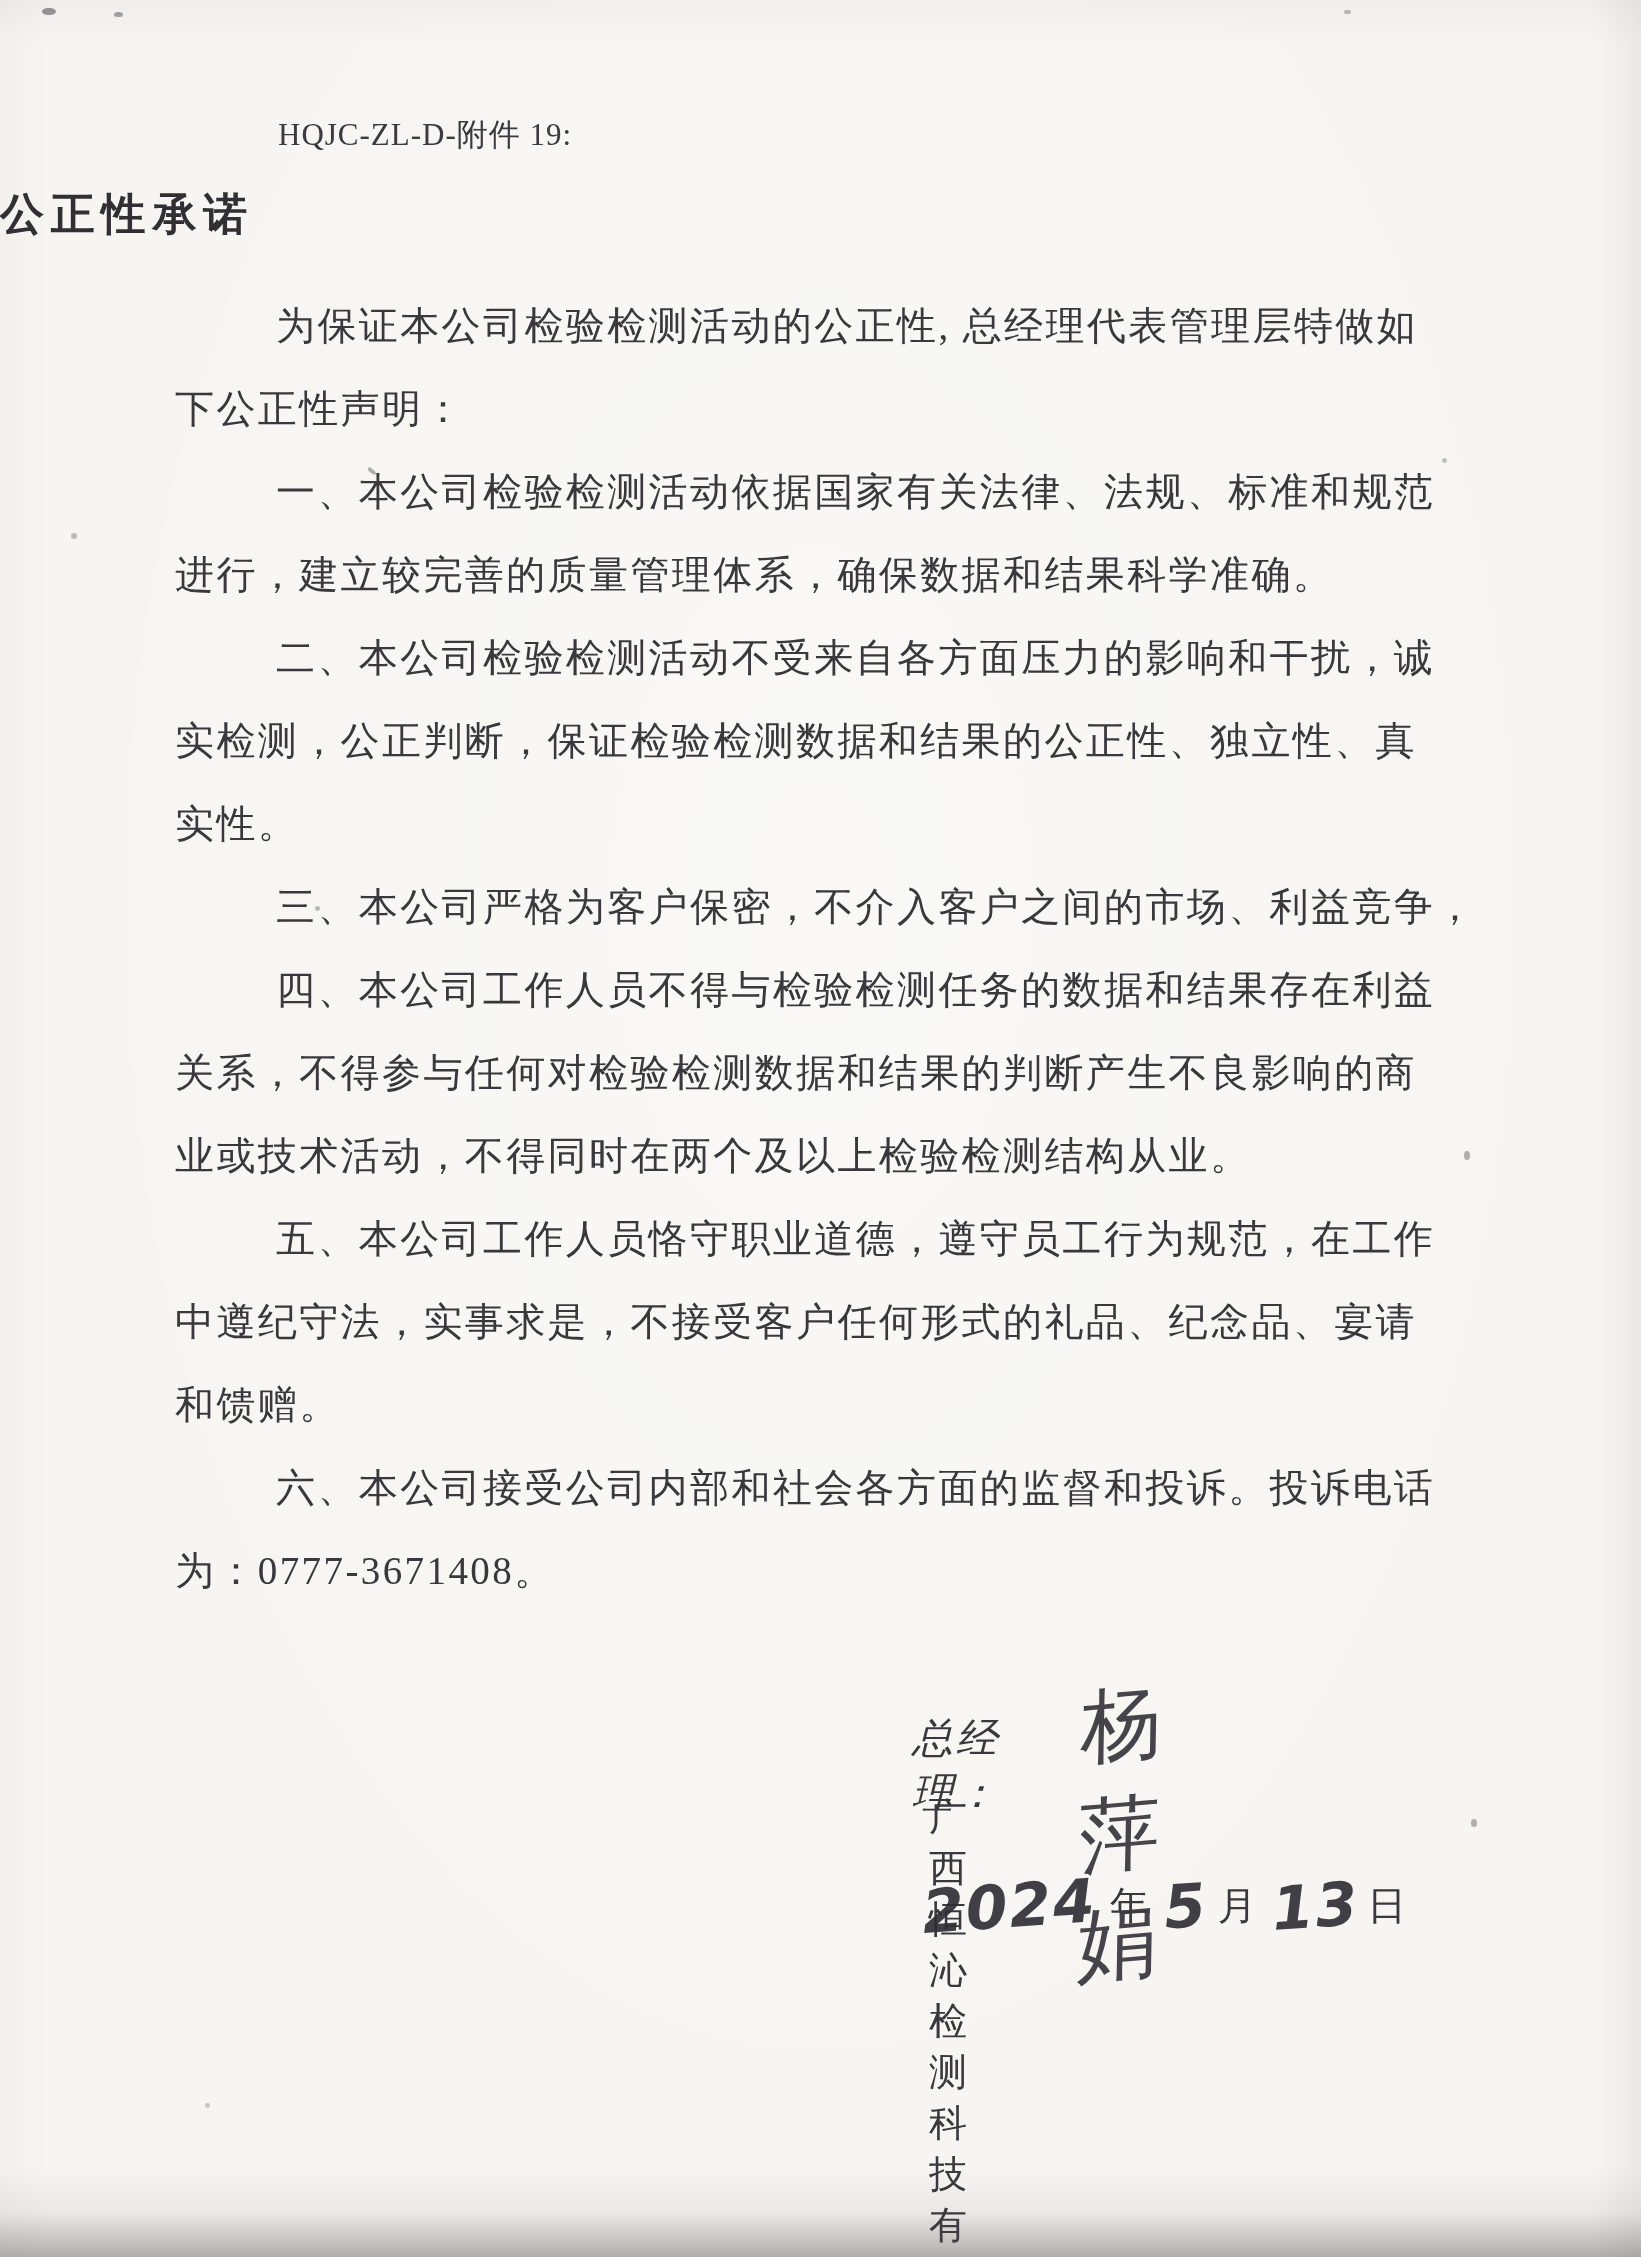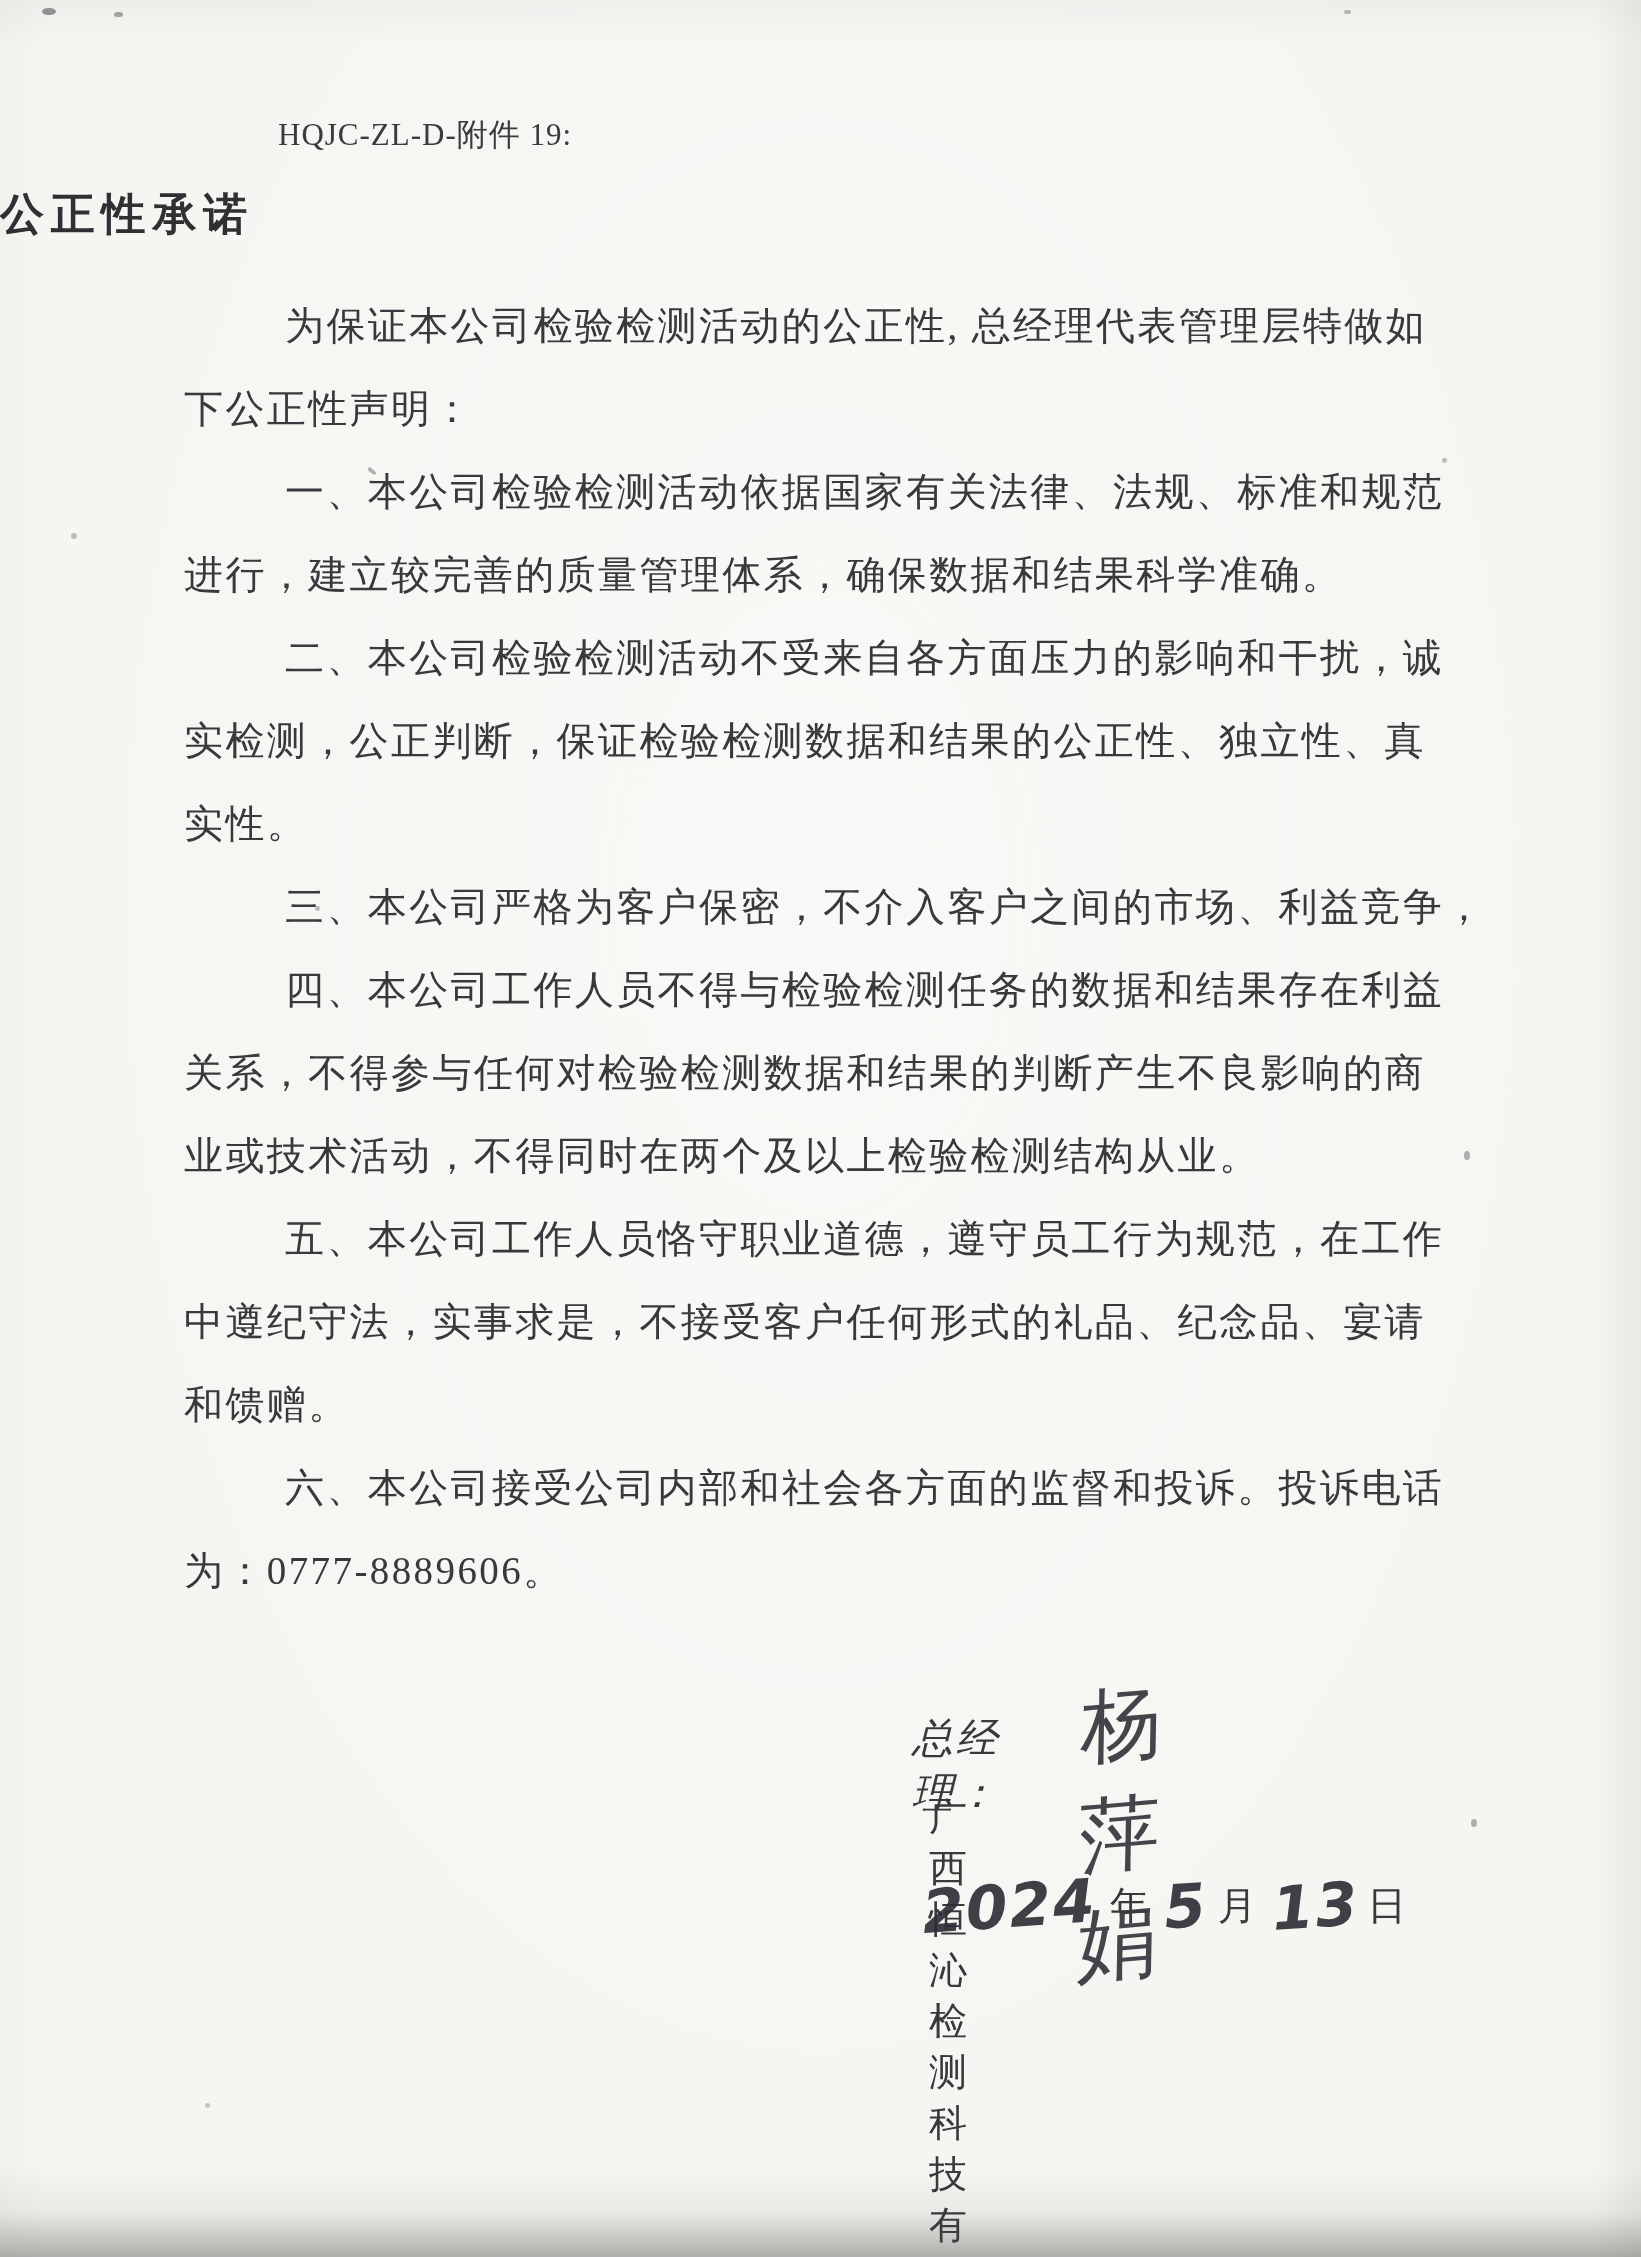--- a/index.html
+++ b/index.html
@@ -26,21 +26,21 @@
   .doc-code {
     position: absolute; left: 258px; top: 114px;
     font-size: 31px; letter-spacing: 1px; color: #3a3a40; margin-left: 20px;
   }
   .doc-title {
     position: absolute; left: 0; top: 185px; width: 1641px;
     text-align: left; font-size: 44px; font-weight: bold;
     letter-spacing: 6.8px; color: #2f2f34;
   }
   .body-text {
-    position: absolute; left: 184px; top: 284px; width: 1274px;
+    position: absolute; left: 175px; top: 284px; width: 1274px;
   }
   .line {
     font-size: 39px; line-height: 83px; height: 83px;
     letter-spacing: 2.4px; white-space: nowrap; color: #38383d;
   }
   .line.indent { padding-left: 101px; }
   .sig-block { position: absolute; left: 0; top: 0; }
   .sig-role {
     position: absolute; left: 912px; top: 1711px;
     font-size: 41px; letter-spacing: 2.9px; color: #38383d; font-style: italic;
@@ -90,21 +90,21 @@
     <div class="line">实检测，公正判断，保证检验检测数据和结果的公正性、独立性、真</div>
     <div class="line">实性。</div>
     <div class="line indent">三、本公司严格为客户保密，不介入客户之间的市场、利益竞争，</div>
     <div class="line indent">四、本公司工作人员不得与检验检测任务的数据和结果存在利益</div>
     <div class="line">关系，不得参与任何对检验检测数据和结果的判断产生不良影响的商</div>
     <div class="line">业或技术活动，不得同时在两个及以上检验检测结构从业。</div>
     <div class="line indent">五、本公司工作人员恪守职业道德，遵守员工行为规范，在工作</div>
     <div class="line">中遵纪守法，实事求是，不接受客户任何形式的礼品、纪念品、宴请</div>
     <div class="line">和馈赠。</div>
     <div class="line indent">六、本公司接受公司内部和社会各方面的监督和投诉。投诉电话</div>
-    <div class="line">为：0777-8889606。</div>
+    <div class="line">为：0777-3671408。</div>
   </div>
 
   <div class="sig-block">
     <div class="sig-role">总经理：</div>
     <div class="sig-name">杨萍娟</div>
     <div class="sig-company">广西恒沁检测科技有限公司</div>
     <div class="sig-date">
       <span class="hand year">2024</span><span class="unit">年</span><span class="hand month">5</span><span class="unit">月</span><span class="hand day">13</span><span class="unit">日</span>
     </div>
   </div>

